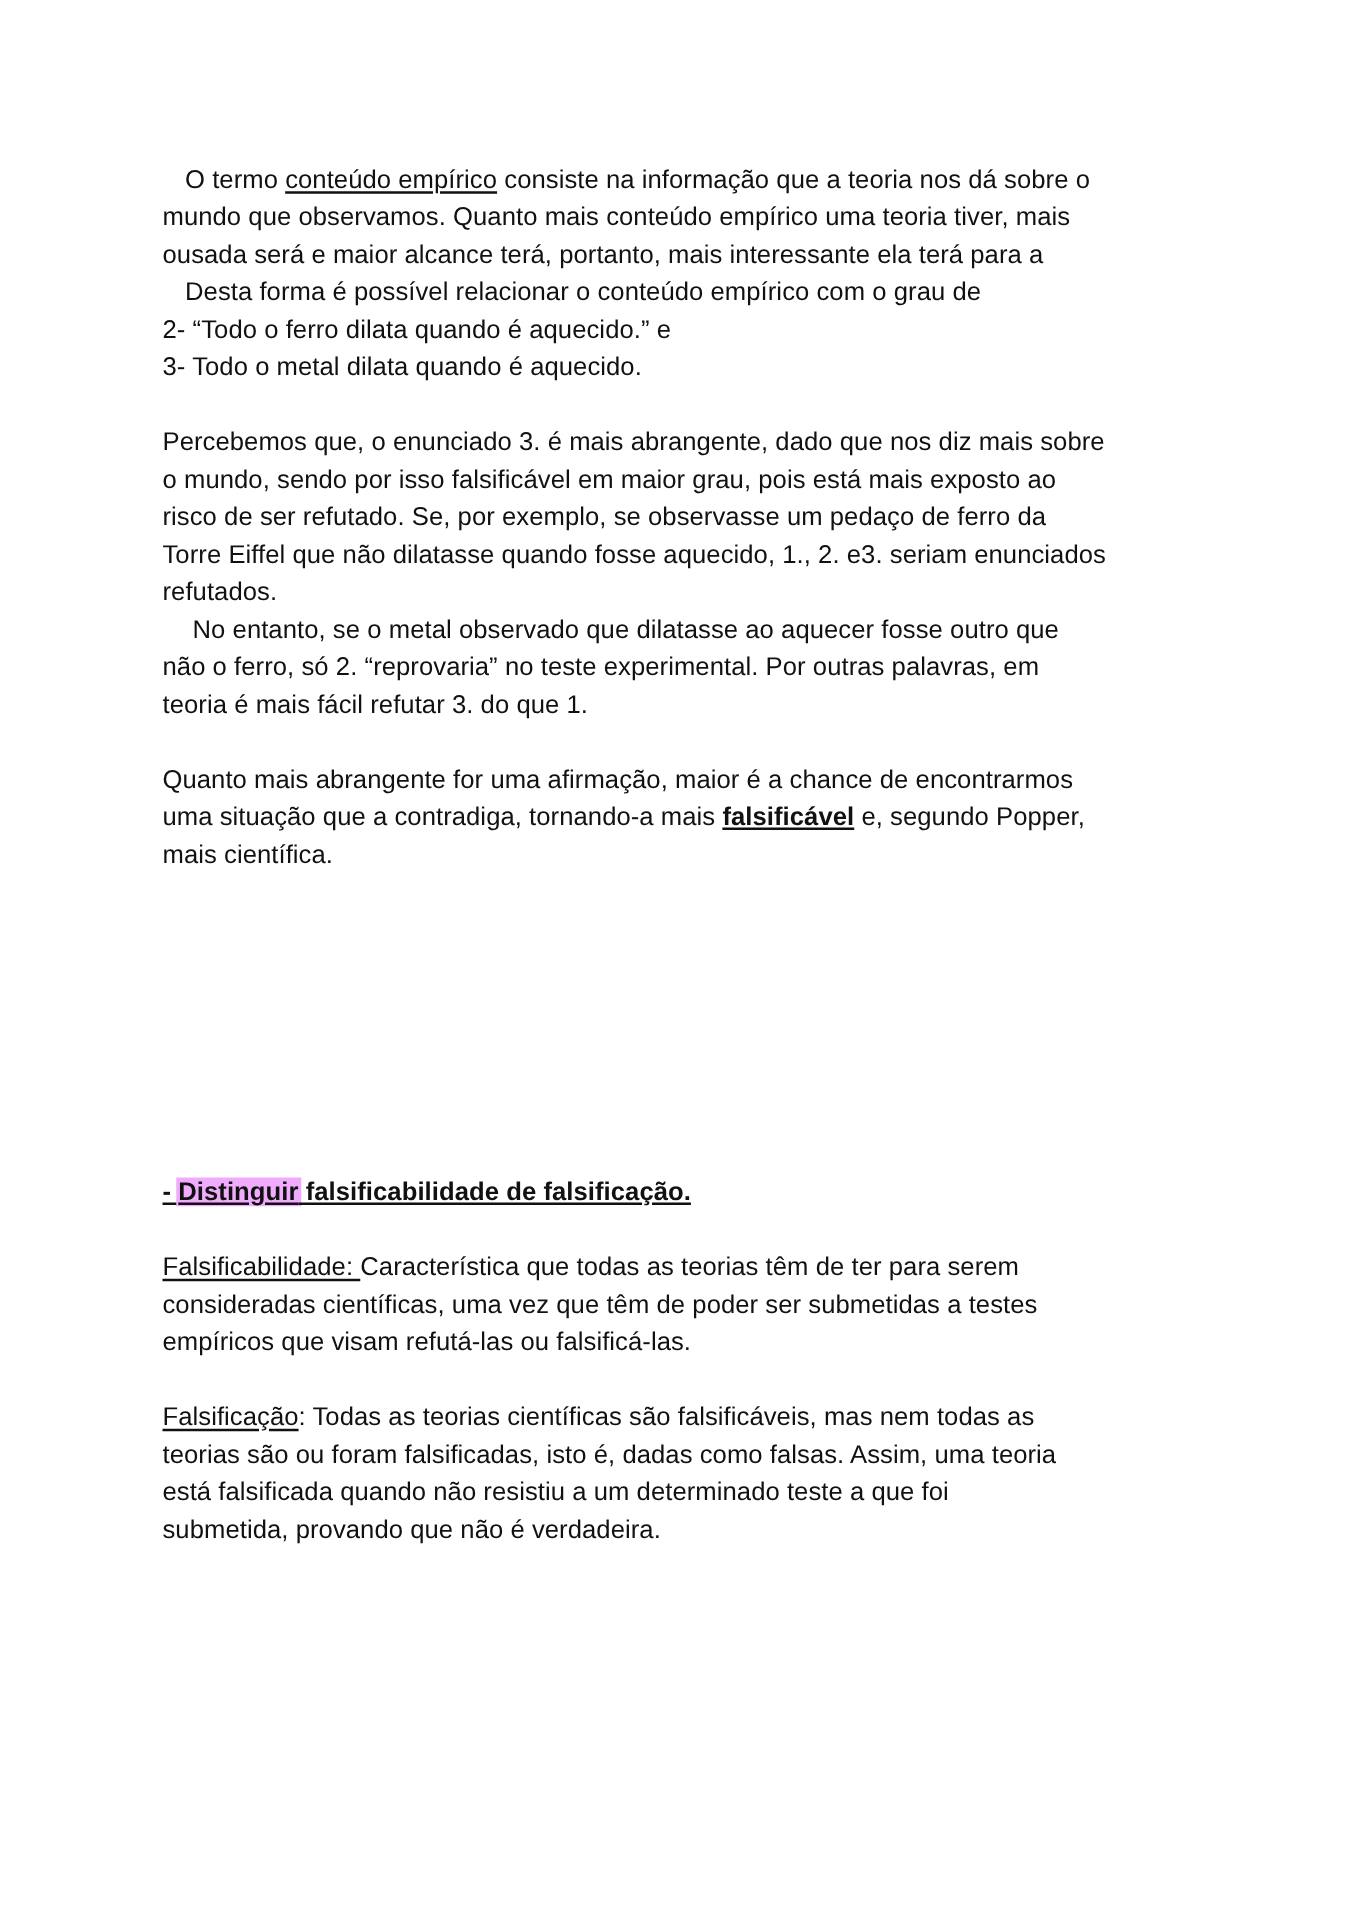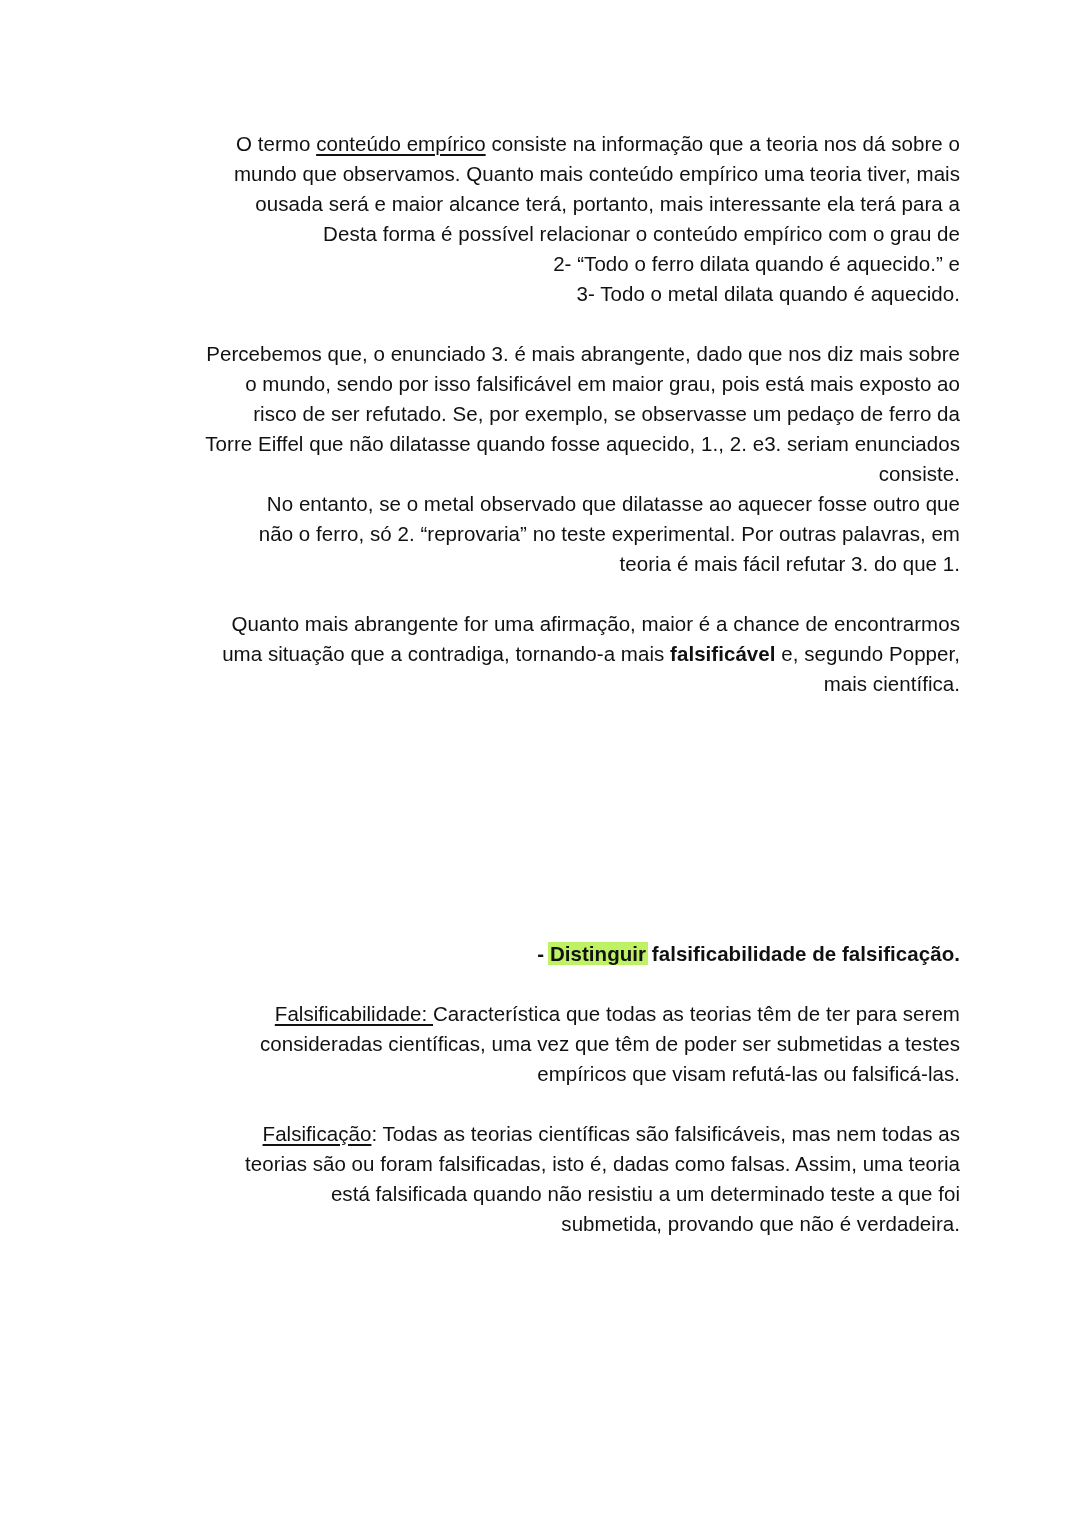--- a/index.html
+++ b/index.html
@@ -21,28 +21,27 @@
       top: 129px;
       width: 830px;
       font-size: 20.5px;
       line-height: 30px;
       letter-spacing: 0.05px;
     }
     .line {
       display: block;
       white-space: nowrap;
       height: 30px;
-      text-align: right;
     }
     .blank { height: 30px; display: block; }
     .indent1 { padding-left: 18px; }
     .indent2 { padding-left: 24px; }
     .u { text-decoration: underline; text-underline-offset: 3px; text-decoration-thickness: 1.5px; }
-    .b { font-weight: bold; }
-    .hl { background: #bef264; padding: 0 2px; margin: 12px -2px; }
+    .b { font-weight: bold; text-decoration: underline; }
+    .hl { background: #f0abfc; padding: 0 2px; margin: 12px -2px; }
     .gap-big { display: block; height: 240px; }
   </style>
 </head>
 <body>
 
 <div class="page">
 
   <div>
     <span class="line indent1"><span>O termo </span><span class="u">conteúdo empírico</span><span> consiste na informação que a teoria nos dá sobre o</span></span>
     <span class="line">mundo que observamos. Quanto mais conteúdo empírico uma teoria tiver, mais</span>
@@ -55,21 +54,21 @@
     <span class="line">3- Todo o metal dilata quando é aquecido.</span>
   </div>
 
   <span class="blank"></span>
 
   <div>
     <span class="line">Percebemos que, o enunciado 3. é mais abrangente, dado que nos diz mais sobre</span>
     <span class="line">o mundo, sendo por isso falsificável em maior grau, pois está mais exposto ao</span>
     <span class="line">risco de ser refutado. Se, por exemplo, se observasse um pedaço de ferro da</span>
     <span class="line">Torre Eiffel que não dilatasse quando fosse aquecido, 1., 2. e3. seriam enunciados</span>
-    <span class="line">consiste.</span>
+    <span class="line">refutados.</span>
   </div>
 
   <div>
     <span class="line indent2">No entanto, se o metal observado que dilatasse ao aquecer fosse outro que</span>
     <span class="line">não o ferro, só 2. “reprovaria” no teste experimental. Por outras palavras, em</span>
     <span class="line">teoria é mais fácil refutar 3. do que 1.</span>
   </div>
 
   <span class="blank"></span>
 

